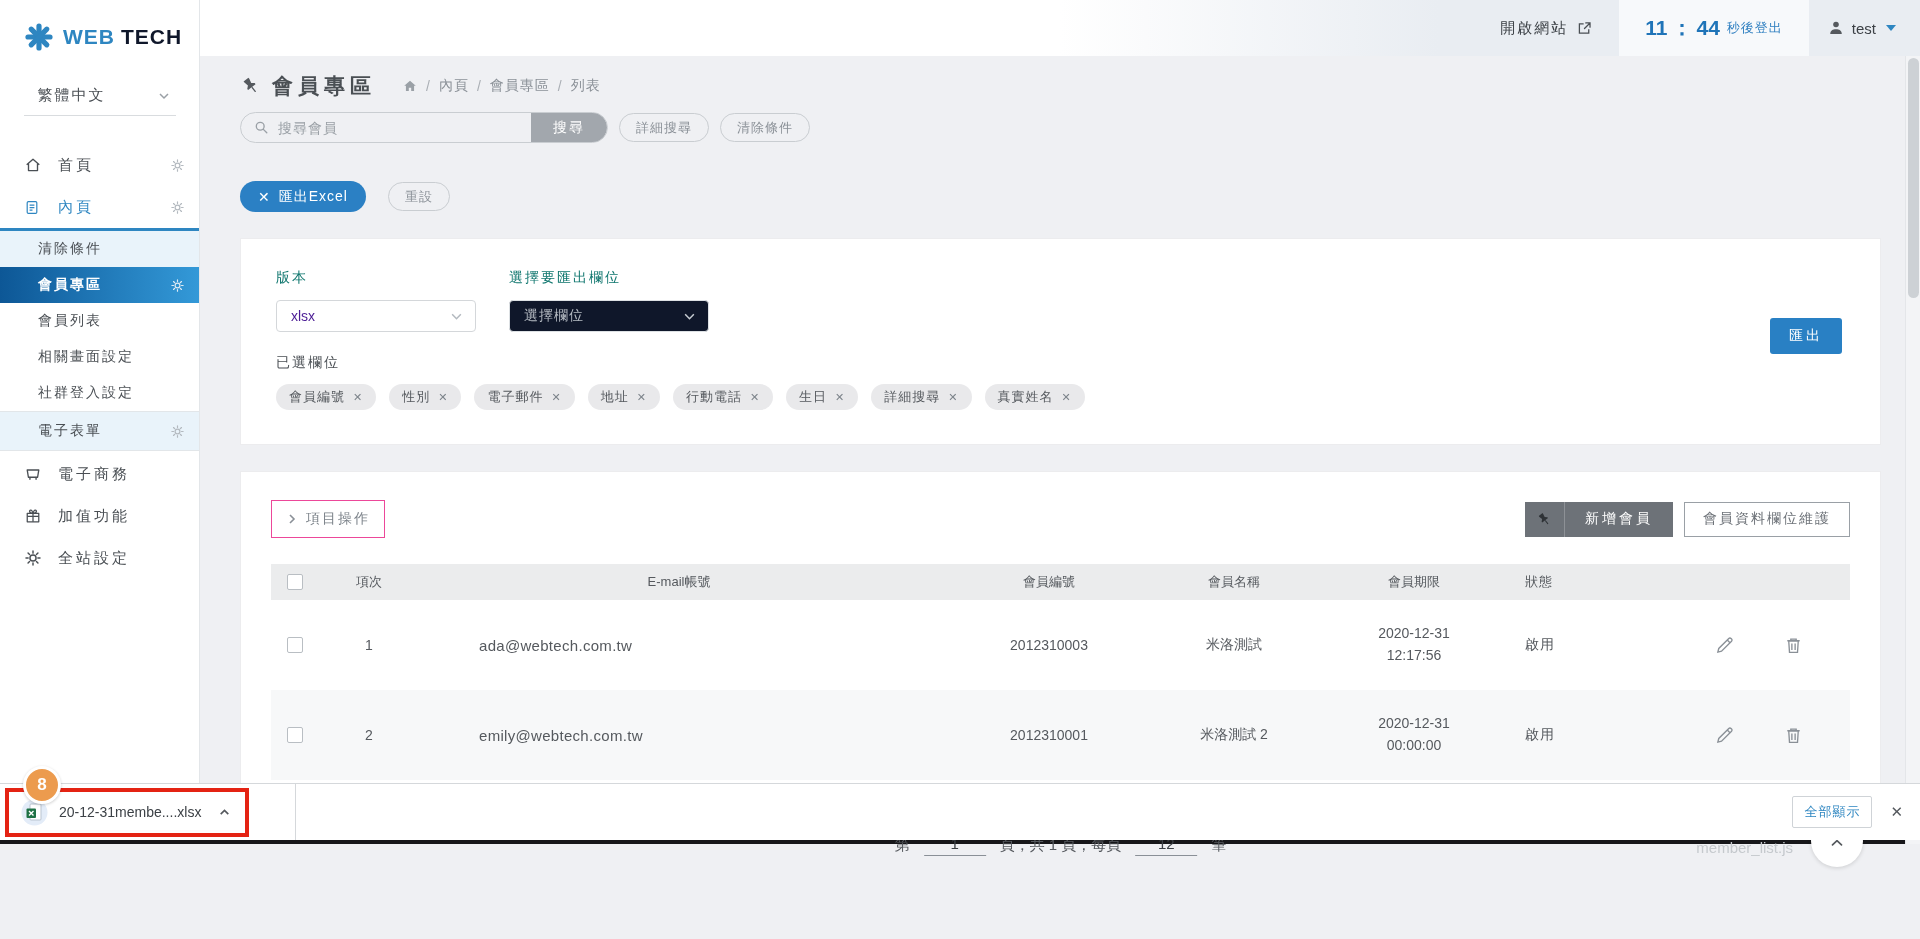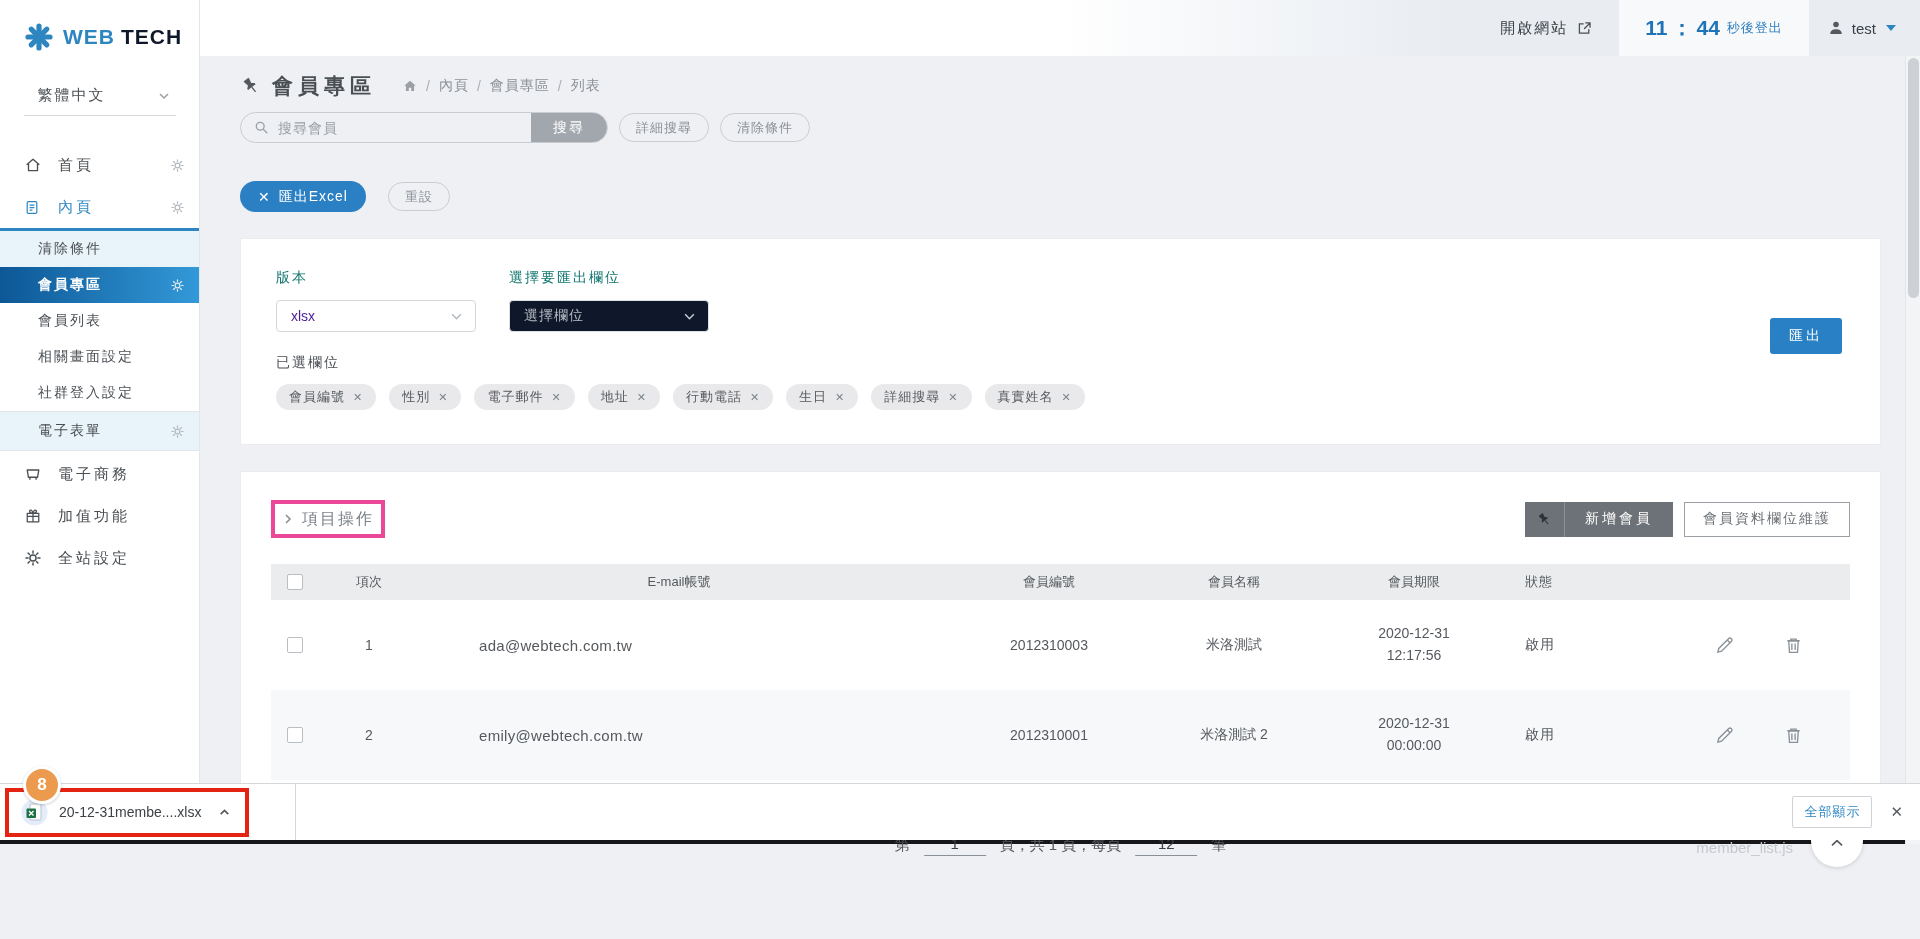--- a/index.html
+++ b/index.html
@@ -68,21 +68,21 @@
   .select.disabled { background:#0f172a; border-color:#dde1e4; }
   .select.disabled .sel-val { color:#b6bcc3; letter-spacing:1px; }
   .selected-label { margin-top:22px; font-size:14px; color:#4a4f54; letter-spacing:2px; }
   .tags { display:flex; gap:13px; margin-top:12px; flex-wrap:wrap; }
   .tag { background:#e9e9eb; border-radius:13px; height:26px; display:flex; align-items:center; gap:8px; padding:0 13px; font-size:13px; color:#55595e; letter-spacing:1px; cursor:default; }
   .tag .tag-x { color:#7c838a; font-size:11px; cursor:pointer; }
   .export-btn { position:absolute; right:38px; top:79px; width:72px; height:36px; background:#2980c4; color:#fff; border:none; border-radius:3px; font-size:14px; letter-spacing:3px; cursor:pointer; font-family:inherit; }
 
   .table-card { padding:28px 30px 30px 30px; }
   .table-toolbar { display:flex; align-items:center; }
-  .item-ops-btn { height:38px; width:114px; background:#fff; border:4px solid #ec4899; color:#7c838a; font-size:16px; letter-spacing:2px; display:flex; align-items:center; justify-content:center; gap:8px; cursor:pointer; font-family:inherit; }
+  .item-ops-btn { height:38px; width:114px; background:#fff; border:1px solid #ec4899; color:#7c838a; font-size:14px; letter-spacing:2px; display:flex; align-items:center; justify-content:center; gap:8px; cursor:pointer; font-family:inherit; }
   .toolbar-right { margin-left:auto; display:flex; gap:11px; }
   .add-member-btn { height:35px; background:#6d7278; border:none; color:#fff; display:flex; align-items:center; cursor:pointer; font-family:inherit; padding:0; }
   .add-member-btn .pin-seg { width:40px; height:100%; display:flex; align-items:center; justify-content:center; border-right:1px solid #8d9196; }
   .add-member-btn .lbl { padding:0 20px; font-size:14px; letter-spacing:3px; }
   .maintain-btn { height:35px; background:#fff; border:1px solid #9aa0a6; color:#6d7278; font-size:14px; letter-spacing:2px; padding:0 18px; cursor:pointer; font-family:inherit; }
 
   .grid-table { margin-top:26px; }
   .trow { display:grid; grid-template-columns:48px 100px 520px 220px 150px 210px 150px 1fr; align-items:center; }
   .thead { background:#ebeced; height:36px; font-size:13px; color:#55595e; }
   .tbody-row { height:90px; font-size:14px; color:#55595e; }

